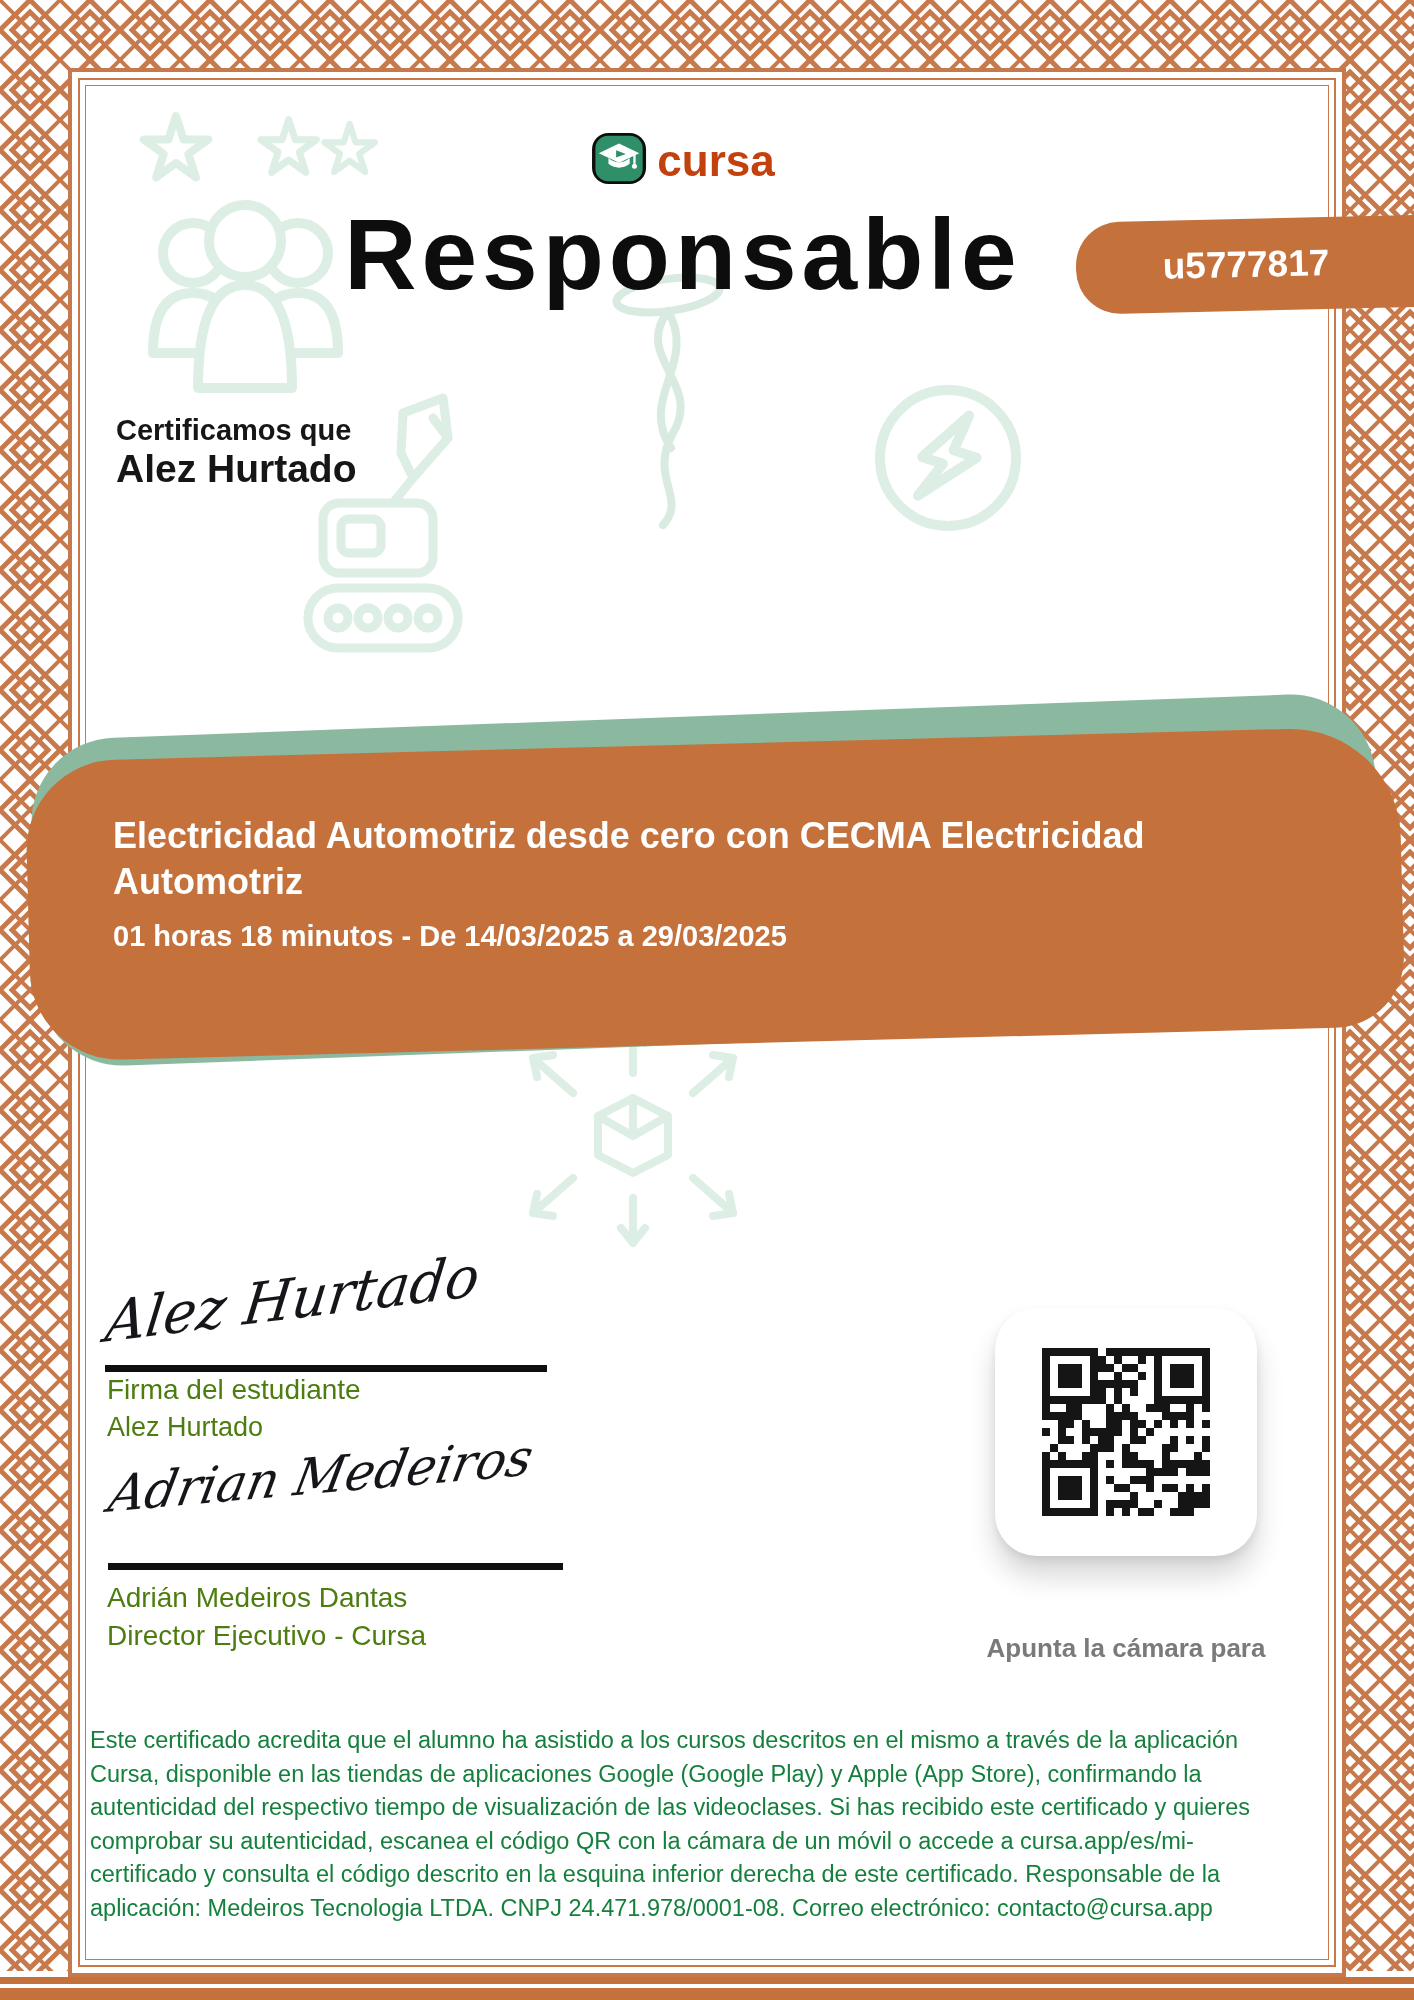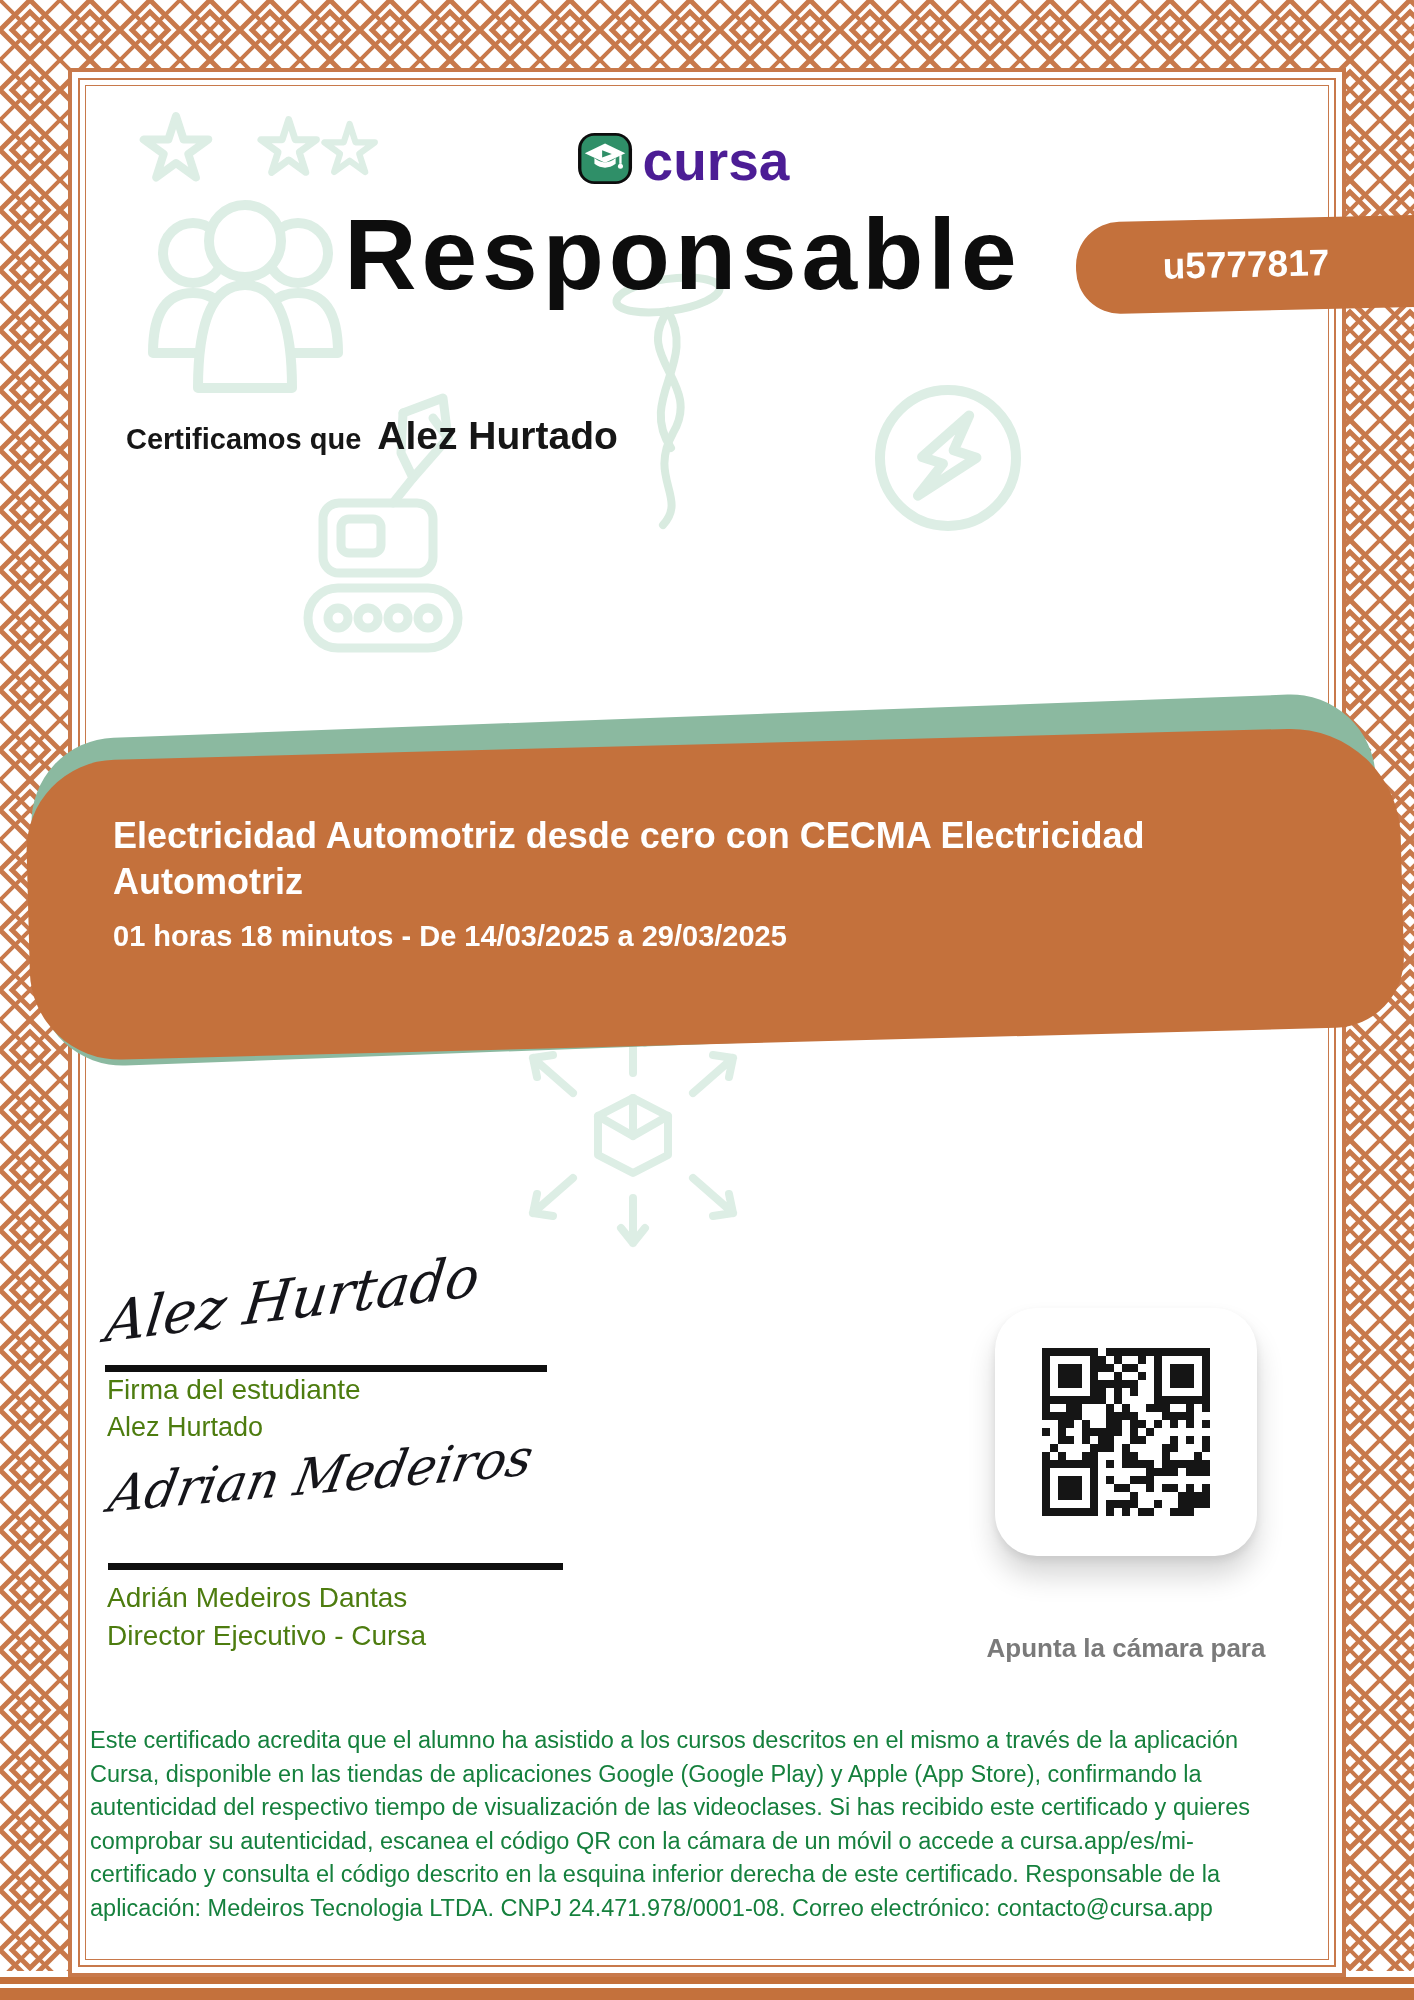--- a/index.html
+++ b/index.html
@@ -16,28 +16,28 @@
   .panel{left:68px;top:68px;width:1278px;height:1909px;background:#fff;z-index:2;}
   .f1,.f2,.f3{position:absolute;pointer-events:none;border-style:solid;border-color:#c8794b;z-index:1;}
   .f1{inset:0;border-width:4px;}
   .f2{inset:10px;border-width:2.5px;}
   .f3{inset:17px;border-width:1.5px;}
   
   .wm{position:absolute;z-index:1;}
   .wm svg{display:block;}
   
   .logo-row{left:0;right:48px;top:64px;display:flex;justify-content:center;align-items:center;gap:8px;z-index:3;}
-  .wordmark{font-size:55px;font-weight:bold;color:#4c1d95;letter-spacing:0;line-height:1;}
+  .wordmark{font-size:44px;font-weight:bold;color:#c2410c;letter-spacing:0;line-height:1;}
   .cert-title{left:0;right:48px;top:136px;text-align:center;font-size:100px;font-weight:bold;
               letter-spacing:5px;color:#0d0d0d;line-height:1;z-index:3;}
   .badge{left:1008px;top:150px;width:420px;height:92px;background:#c4713c;border-radius:44px;
          transform:rotate(-1.3deg);z-index:6;display:flex;align-items:center;}
   .badge span{width:340px;text-align:center;color:#fff;font-size:37px;font-weight:bold;}
   
-  .intro1{left:58px;top:346px;display:flex;align-items:baseline;gap:16px;z-index:3;color:#161616;}
+  .intro1{left:48px;top:346px;display:flex;align-items:baseline;z-index:3;color:#161616;flex-direction:column;}
   .intro1 .lbl{font-size:29px;font-weight:bold;}
   .intro1 .name{font-size:39px;font-weight:bold;}
   .intro2{left:45px;top:392px;font-size:30px;font-weight:bold;color:#161616;z-index:3;}
   
   .blob-teal{left:-34px;top:648px;width:1345px;height:328px;background:#8bb9a0;border-radius:85px;
              transform:rotate(-2.1deg);z-index:2;}
   .blob-orange{left:-40px;top:676px;width:1374px;height:300px;background:#c4713c;
                border-radius:90px 110px 70px 90px;transform:rotate(-1.5deg);z-index:2;}
   .course-title{left:45px;top:745px;width:1150px;color:#fff;font-size:36px;font-weight:bold;
                 line-height:1.27;z-index:3;}

